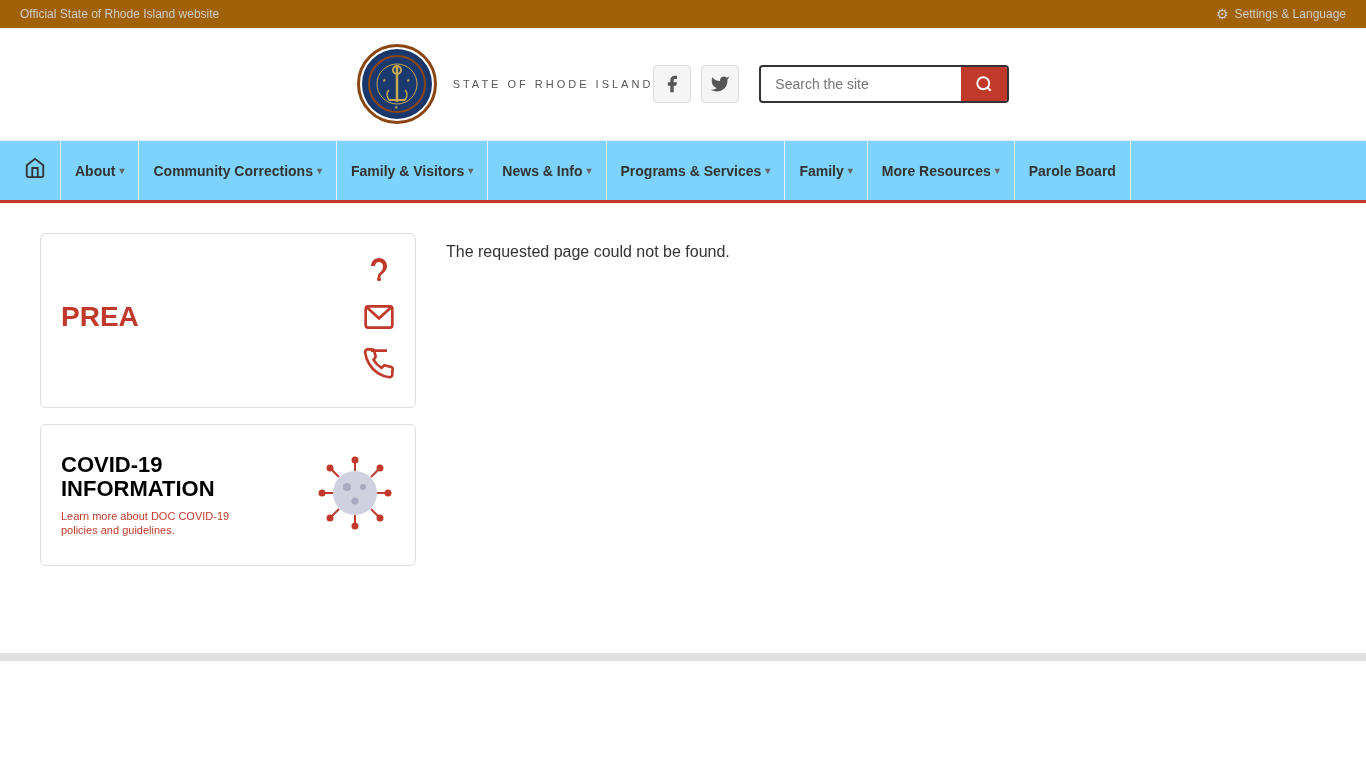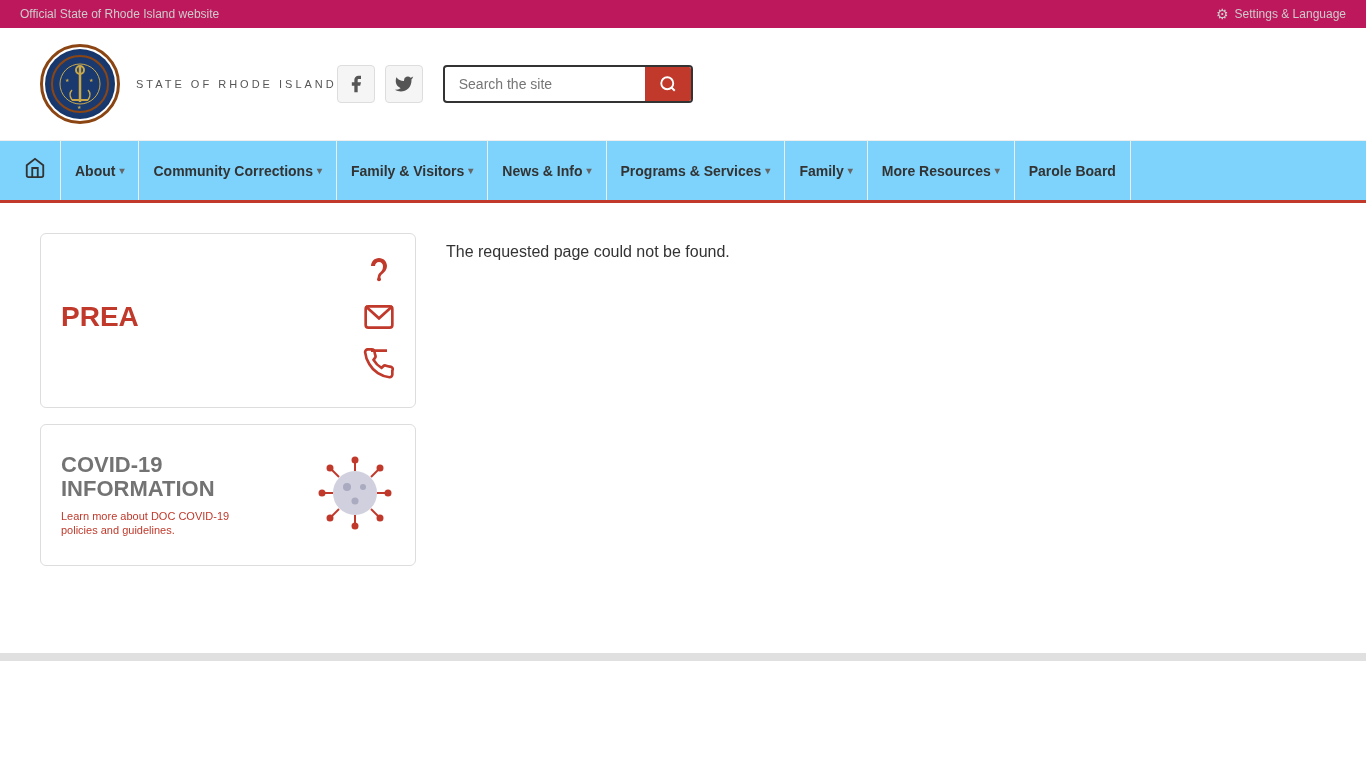--- a/index.html
+++ b/index.html
@@ -1,20 +1,20 @@
 <!DOCTYPE html>
 <html><head>
   <meta charset="utf-8">
   <style>
     * { margin: 0; padding: 0; box-sizing: border-box; }
     body { font-family: Arial, sans-serif; background: #fff; color: #333; }
 
     
     .top-bar {
-      background: #be185d;
+      background: #a16207;
       color: #ccc;
       font-size: 12px;
       padding: 6px 20px;
       display: flex;
       justify-content: space-between;
       align-items: center;
     }
     .top-bar-right {
       display: flex;
       align-items: center;
@@ -22,21 +22,21 @@
       cursor: pointer;
     }
     .gear-icon { font-size: 14px; }
 
     
     .header {
       background: #fff;
       padding: 16px 40px;
       display: flex;
       align-items: center;
-      justify-content: flex-start;
+      justify-content: center;
       border-bottom: 1px solid #eee;
     }
     .header-left {
       display: flex;
       align-items: center;
       gap: 16px;
     }
     .logo-circle {
       width: 80px;
       height: 80px;
@@ -201,21 +201,21 @@
       align-items: center;
     }
     .card-icon {
       font-size: 26px;
       color: #c0392b;
     }
     
     .covid-title {
       font-size: 22px;
       font-weight: 900;
-      color: #737373;
+      color: #000000;
       line-height: 1.1;
       margin-bottom: 8px;
     }
     .covid-subtitle {
       font-size: 11px;
       color: #c0392b;
       line-height: 1.3;
     }
 
     .content-area {

